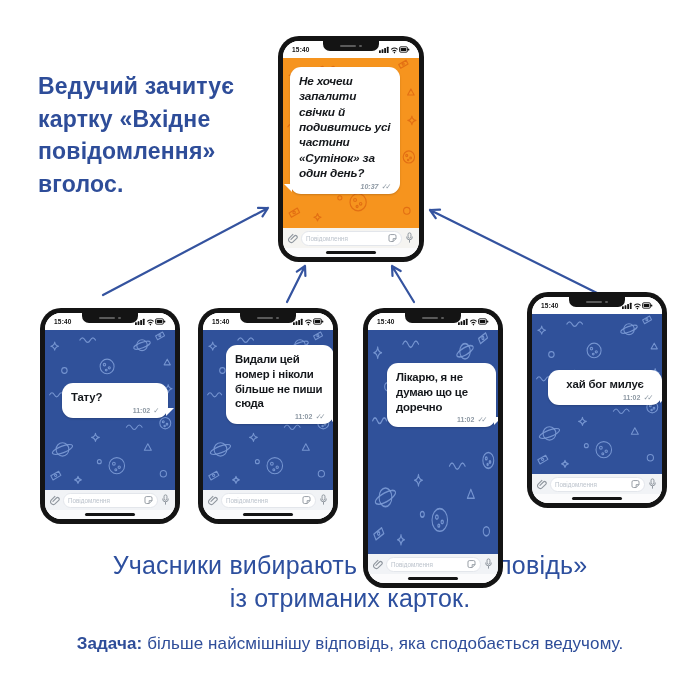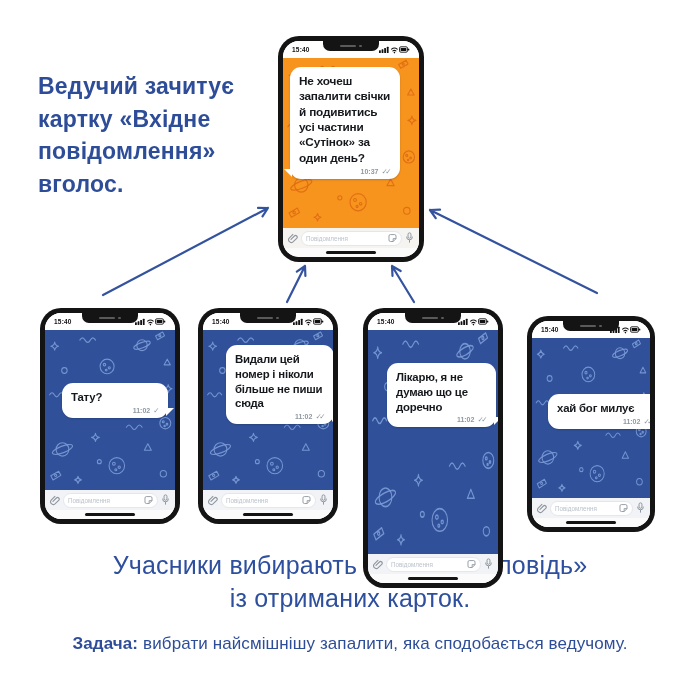--- a/index.html
+++ b/index.html
@@ -31,21 +31,21 @@
   .statusbar{height:17px;flex:0 0 17px;display:flex;align-items:center;
     justify-content:space-between;padding:0 9px;background:#fff;position:relative;}
   .status-time{font-size:6.5px;font-weight:700;color:#111;letter-spacing:.2px;}
   .notch{position:absolute;left:50%;top:0;transform:translateX(-50%);width:56px;height:10px;
     background:#141414;border-radius:0 0 7px 7px;display:flex;align-items:center;
     justify-content:center;gap:3px;}
   .speaker{width:16px;height:2px;border-radius:1px;background:#5a5a5a;}
   .cam{width:2.4px;height:2.4px;border-radius:50%;background:#5a5a5a;}
   .statusicons{display:flex;align-items:center;}
   .wallpaper{flex:1;position:relative;overflow:hidden;}
-  .host .wallpaper{background:var(--host-wp);}
+  .host .wallpaper{background:var(--host-wp);font-style:italic;}
   .player .wallpaper{background:var(--player-wp);}
   .doodles{position:absolute;inset:0;width:100%;height:100%;}
   
   .bubble{position:absolute;z-index:2;background:var(--bubble);border-radius:11px;
     padding:7px 9px 3px;box-shadow:0 1px 2px rgba(0,0,0,.18);}
   .bubble::after{content:"";position:absolute;bottom:2px;width:0;height:0;}
   .host .bubble{left:7px;top:9px;width:92px;}
   .host .bubble::after{left:-6px;border-right:8px solid var(--bubble);border-bottom:8px solid transparent;}
   .player .bubble::after{right:-6px;border-left:8px solid var(--bubble);border-bottom:8px solid transparent;}
   .p0 .bubble{left:17px;top:53px;width:88px;}
@@ -468,21 +468,21 @@
           <rect x="3.4" y="0.8" width="3.2" height="6" rx="1.6" fill="none" stroke="#8F969E" stroke-width="1.1"></rect>
           <path d="M1.8 5.4 a3.2 3.2 0 0 0 6.4 0 M5 8.8 v2.4" fill="none" stroke="#8F969E" stroke-width="1.1" stroke-linecap="round"></path>
         </svg>
       </span>
     </div>
     <div class="homebar">
       <div class="homepill"></div>
     </div>
   </div>
 </div>
-  <div class="phone player p3" style="left:527px;top:316px;width:128px;height:216px;">
+  <div class="phone player p3" style="left:527px;top:292px;width:140px;height:216px;text-align:center;">
   <div class="screen">
     <div class="statusbar">
       <span class="status-time">15:40</span>
       <div class="notch">
         <span class="speaker"></span>
         <span class="cam"></span>
       </div>
       <span class="statusicons">
         <svg width="31" height="9" viewBox="0 0 31 9">
           <g fill="#111">
@@ -572,16 +572,16 @@
       <div class="homepill"></div>
     </div>
   </div>
 </div>
 
   <div class="step2">
     <span>Учасники вибирають картку «Відповідь» із отриманих карток.</span>
   </div>
 
   <div class="task">
-    <span class="lbl">Задача:</span><span class="txt">вибрати найсмішнішу запалити, яка сподобається ведучому.</span>
+    <span class="lbl">Задача:</span><span class="txt">більше найсмішнішу відповідь, яка сподобається ведучому.</span>
   </div>
 
 </div>
 
 </body></html>

